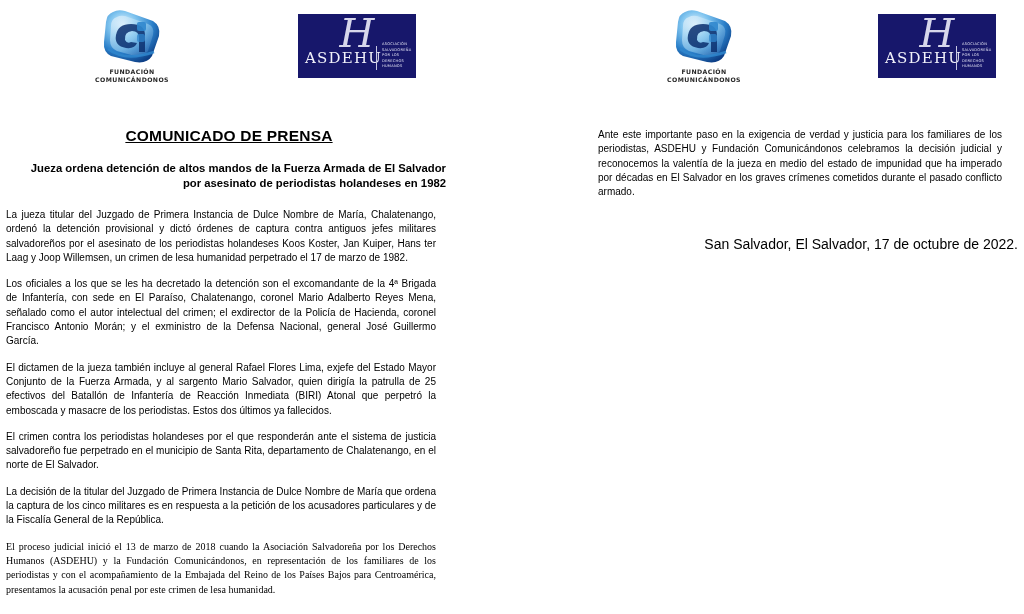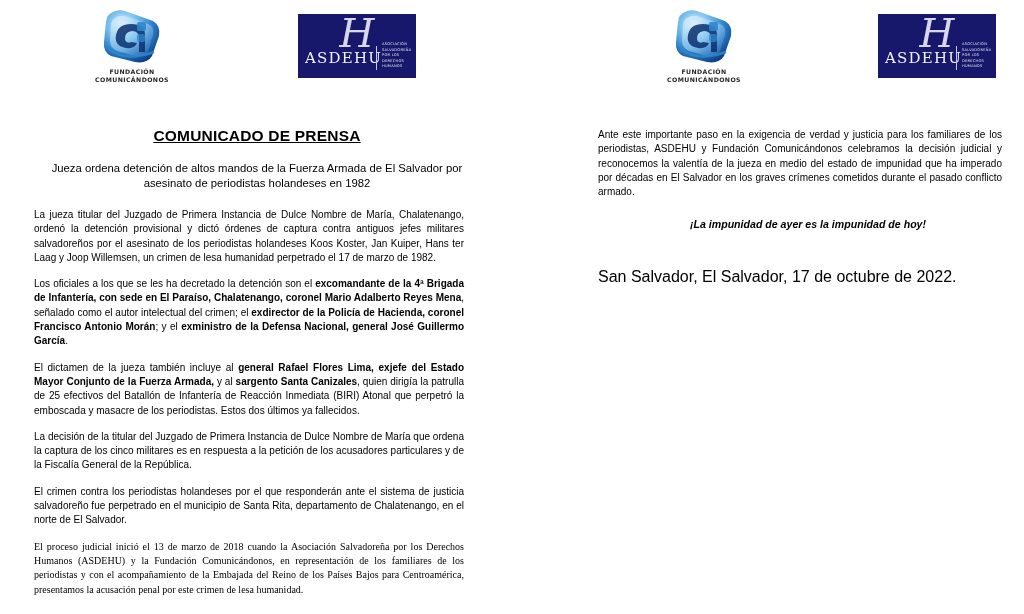--- a/index.html
+++ b/index.html
@@ -111,69 +111,69 @@
     letter-spacing: .25px;
     color: #e4e4f4;
     white-space: pre-line;
     text-transform: uppercase;
   }
 
   
   .content-left {
     position: absolute;
     top: 126px;
-    left: 34px;
+    left: 6px;
     width: 446px;
   }
   .content-right {
     position: absolute;
     top: 128px;
     left: 86px;
     width: 420px;
   }
 
   .doc-title {
     font-size: 15.5px;
     font-weight: bold;
     text-align: center;
     text-decoration: underline;
     letter-spacing: .2px;
     margin: 0 0 14px 0;
     line-height: 19px;
   }
   .doc-subtitle {
     font-size: 11.3px;
-    font-weight: normal;
-    text-align: center;
+    font-weight: bold;
+    text-align: right;
     line-height: 15px;
     margin: 16px 0 17px 0;
     padding: 0 6px;
   }
 
   p.para {
     font-size: 10px;
     line-height: 14.3px;
     text-align: justify;
     margin: 0 16px 12px 0;
     hyphens: none;
   }
   p.para:last-child { margin-bottom: 0; font-family: Liberation Serif, serif; }
-  p.para b { font-weight: bold; }
+  p.para b { font-weight: normal; }
 
   .slogan {
     font-size: 10.6px;
     font-weight: bold;
     font-style: italic;
     text-align: center;
     margin: 18px 0 0 0;
     line-height: 15px;
   }
   .signature {
-    font-size: 16px;
-    text-align: left;
+    font-size: 14px;
+    text-align: right;
     margin: 38px 0 0 0;
     line-height: 14px;
   }
 </style>
 </head>
 <body>
 
 <div class="page page-left">
 
   <div class="logo-band">
@@ -215,23 +215,23 @@
     </div>
 
   </div>
 
   <div class="content-left">
     <h1 class="doc-title">COMUNICADO DE PRENSA</h1>
     <h2 class="doc-subtitle">Jueza ordena detención de altos mandos de la Fuerza Armada de El Salvador por asesinato de periodistas holandeses en 1982</h2>
 
     <p class="para">La jueza titular del Juzgado de Primera Instancia de Dulce Nombre de María, Chalatenango, ordenó la detención provisional y dictó órdenes de captura contra antiguos jefes militares salvadoreños por el asesinato de los periodistas holandeses Koos Koster, Jan Kuiper, Hans ter Laag y Joop Willemsen, un crimen de lesa humanidad perpetrado el 17 de marzo de 1982.</p>
     <p class="para">Los oficiales a los que se les ha decretado la detención son el <b>excomandante de la 4ª Brigada de Infantería, con sede en El Paraíso, Chalatenango, coronel Mario Adalberto Reyes Mena</b>, señalado como el autor intelectual del crimen; el <b>exdirector de la Policía de Hacienda, coronel Francisco Antonio Morán</b>; y el <b>exministro de la Defensa Nacional, general José Guillermo García</b>.</p>
-    <p class="para">El dictamen de la jueza también incluye al <b>general Rafael Flores Lima, exjefe del Estado Mayor Conjunto de la Fuerza Armada,</b> y al <b>sargento Santa Canizales</b>, quien dirigía la patrulla de 25 efectivos del Batallón de Infantería de Reacción Inmediata (BIRI) Atonal que perpetró la emboscada y masacre de los periodistas. Estos dos últimos ya fallecidos.</p>
+    <p class="para">El dictamen de la jueza también incluye al <b>general Rafael Flores Lima, exjefe del Estado Mayor Conjunto de la Fuerza Armada,</b> y al <b>sargento Mario Salvador</b>, quien dirigía la patrulla de 25 efectivos del Batallón de Infantería de Reacción Inmediata (BIRI) Atonal que perpetró la emboscada y masacre de los periodistas. Estos dos últimos ya fallecidos.</p>
+    <p class="para">El crimen contra los periodistas holandeses por el que responderán ante el sistema de justicia salvadoreño fue perpetrado en el municipio de Santa Rita, departamento de Chalatenango, en el norte de El Salvador.</p>
     <p class="para">La decisión de la titular del Juzgado de Primera Instancia de Dulce Nombre de María que ordena la captura de los cinco militares es en respuesta a la petición de los acusadores particulares y de la Fiscalía General de la República.</p>
-    <p class="para">El crimen contra los periodistas holandeses por el que responderán ante el sistema de justicia salvadoreño fue perpetrado en el municipio de Santa Rita, departamento de Chalatenango, en el norte de El Salvador.</p>
     <p class="para">El proceso judicial inició el 13 de marzo de 2018 cuando la Asociación Salvadoreña por los Derechos Humanos (ASDEHU) y la Fundación Comunicándonos, en representación de los familiares de los periodistas y con el acompañamiento de la Embajada del Reino de los Países Bajos para Centroamérica, presentamos la acusación penal por este crimen de lesa humanidad.</p>
   </div>
 
 </div>
 
 <div class="page page-right">
 
   <div class="logo-band">
 
     <div class="logo-fundacion">
@@ -268,17 +268,16 @@
 SALVADOREÑA
 POR LOS DERECHOS
 HUMANOS</div>
     </div>
 
   </div>
 
   <div class="content-right">
     <p class="para">Ante este importante paso en la exigencia de verdad y justicia para los familiares de los periodistas, ASDEHU y Fundación Comunicándonos celebramos la decisión judicial y reconocemos la valentía de la jueza en medio del estado de impunidad que ha imperado por décadas en El Salvador en los graves crímenes cometidos durante el pasado conflicto armado.</p>
 
-    <p class="slogan">¡La impunidad de ayer es la impunidad de hoy!</p>
     <p class="signature">San Salvador, El Salvador, 17 de octubre de 2022.</p>
   </div>
 
 </div>
 
 </body></html>

